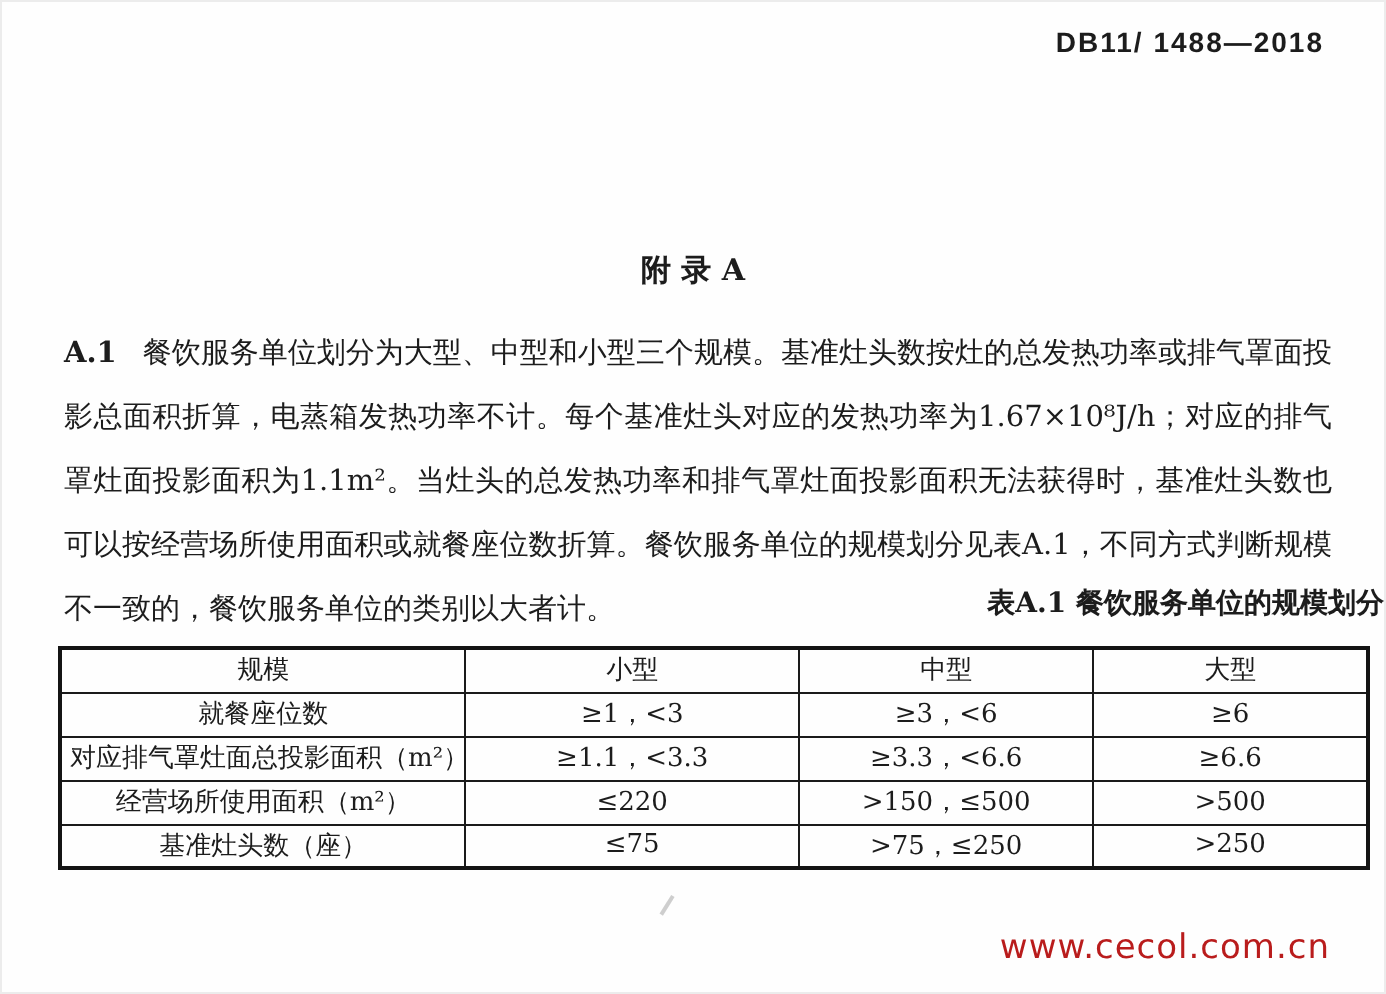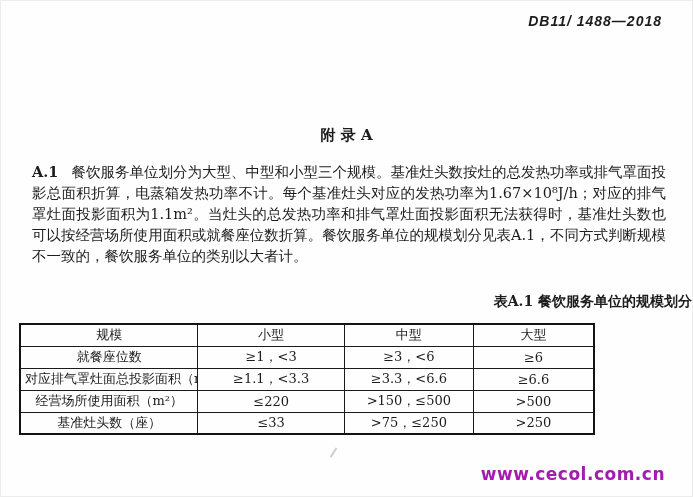--- a/index.html
+++ b/index.html
@@ -15,63 +15,62 @@
     overflow: hidden;
   }
   .doc-number {
     position: absolute;
     top: 12px;
     right: 30px;
     font-family: "Liberation Sans", sans-serif;
     font-size: 14px;
     font-weight: 600;
     letter-spacing: 1px;
-    font-style: italic;
   }
   .title-block {
     position: absolute;
     top: 84px;
     left: 0;
     right: 0;
     text-align: center;
     font-weight: bold;
     margin-top: 40px;
   }
   .title-line {
     font-size: 15px;
     line-height: 21px;
   }
   .clause {
     position: absolute;
     top: 160px;
     left: 31px;
     width: 634px;
     font-size: 14.5px;
-    line-height: 21px;
+    line-height: 32px;
     text-align: justify;
     text-justify: inter-ideograph;
   }
   .clause-id {
     font-weight: 600;
     margin-right: 13px;
   }
   .table-caption {
     position: absolute;
     top: 292px;
     left: 0;
     right: 0;
     text-align: right;
     font-weight: bold;
     font-size: 14px;
   }
   table.scale-table {
     position: absolute;
     top: 322px;
-    left: 18px;
-    width: 576px;
+    left: 28px;
+    width: 656px;
     border-collapse: collapse;
     table-layout: fixed;
     border: 2px solid #141414;
   }
   .scale-table th,
   .scale-table td {
     border: 1px solid #1a1a1a;
     height: 22px;
     text-align: center;
     vertical-align: middle;
@@ -83,23 +82,23 @@
   }
   .scale-table .col-label  { width: 31%; }
   .scale-table .col-small  { width: 25.5%; }
   .scale-table .col-medium { width: 22.5%; }
   .scale-table .col-large  { width: 21%; }
   .watermark {
     position: absolute;
     right: 27px;
     bottom: 12px;
     font-family: "DejaVu Sans", "Liberation Sans", sans-serif;
-    font-weight: bold;
+    font-weight: normal;
     font-size: 17px;
-    color: #a21caf;
+    color: #b91c1c;
     letter-spacing: 0.5px;
   }
   .scan-artifact {
     position: absolute;
     left: 331px;
     top: 448px;
     width: 9px;
     height: 11px;
     border-left: 2px solid #b9b9b9;
     transform: rotate(32deg);
@@ -152,21 +151,21 @@
         <td>≥6.6</td>
       </tr>
       <tr>
         <td>经营场所使用面积（m²）</td>
         <td>≤220</td>
         <td>&gt;150，≤500</td>
         <td>&gt;500</td>
       </tr>
       <tr>
         <td>基准灶头数（座）</td>
-        <td>≤33</td>
+        <td>≤75</td>
         <td>&gt;75，≤250</td>
         <td>&gt;250</td>
       </tr>
     </tbody>
   </table>
 
   <div class="scan-artifact"></div>
 
   <div class="watermark">www.cecol.com.cn</div>
 

